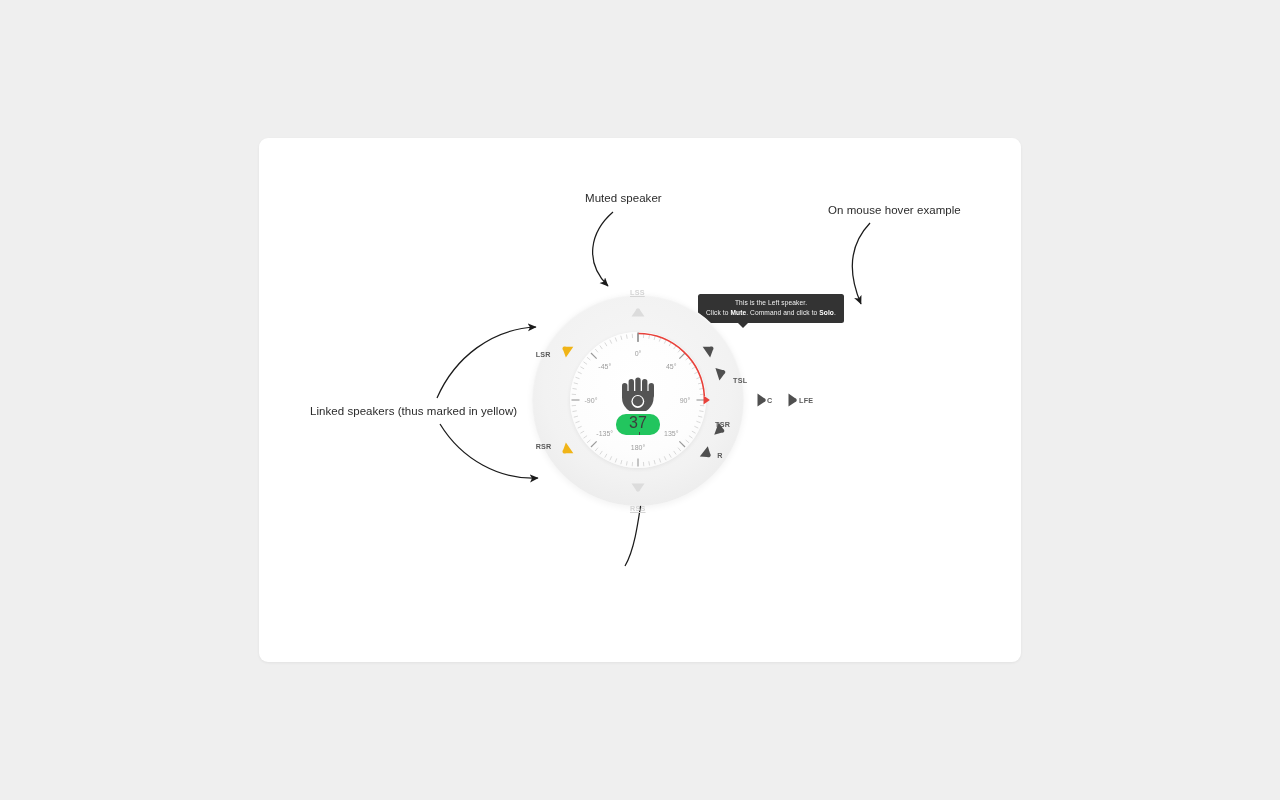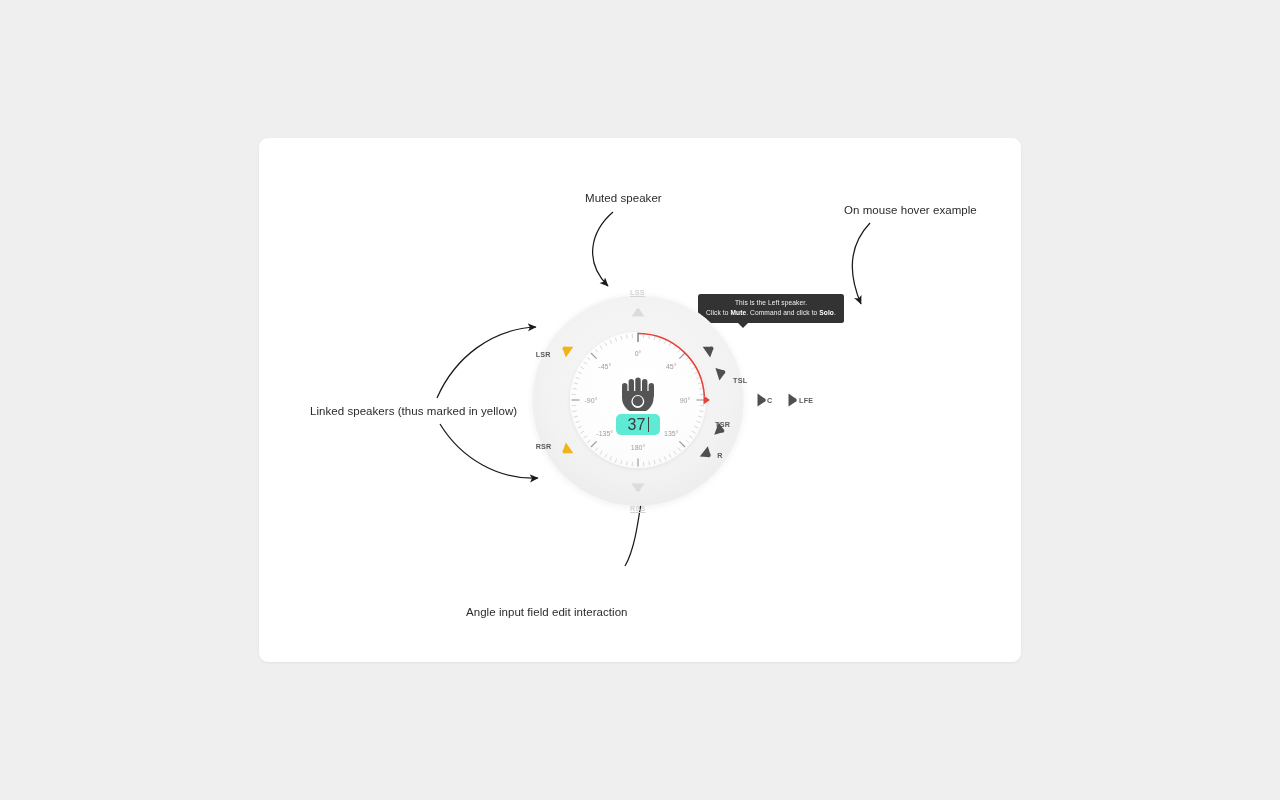--- a/index.html
+++ b/index.html
@@ -34,21 +34,21 @@
   
   .annot {
     position: absolute;
     color: #2b2b2b;
     font-size: 11.5px;
     line-height: 1.35;
     white-space: pre;
     letter-spacing: 0.05px;
   }
   #annot-muted        { left: 585px; top: 191px; }
-  #annot-hover        { left: 828px; top: 203px; margin-left: 16px; }
+  #annot-hover        { left: 828px; top: 203px; }
   #annot-linked       { left: 310px; top: 404px; }
   #annot-angle        { left: 466px; top: 574px; text-align: center; }
 
   svg.overlay {
     position: absolute;
     left: 0; top: 0;
     width: 1280px;
     height: 800px;
     pointer-events: none;
   }
@@ -100,25 +100,26 @@
     width: 40px;
     height: 34px;
   }
 
   #angle-field {
     position: absolute;
     left: 84px;
     top: 131px;
     width: 44px;
     height: 21px;
-    background: #5eead4;
-    border-radius: 5px;
+    background: #22c55e;
+    border-radius: 10px;
     display: flex;
     align-items: center;
     justify-content: center;
+    flex-direction: column;
   }
   #angle-value {
     font-size: 16px;
     color: #3c3c3c;
     font-family: "Liberation Sans", sans-serif;
     letter-spacing: 0.2px;
   }
   #angle-caret {
     display: inline-block;
     width: 1px;
@@ -193,21 +194,20 @@
     <path d="M625,566 C640,540 640,490 652,441" fill="none" stroke="#1b1b1b" stroke-width="1.25" marker-end="url(#ah)"></path>
   </svg>
 
   <div class="annot" id="annot-muted">Muted speaker</div>
 
   <div class="annot" id="annot-hover">On mouse hover example</div>
 
   <div class="annot" id="annot-linked">Linked speakers (thus marked in yellow)</div>
 
   <div class="annot" id="annot-angle">
-    <div>Angle input field edit interaction</div>
   </div>
 
   <div id="tooltip">
     <div class="tip-line">This is the Left speaker.</div>
     <div class="tip-line">
       <span>Click to </span><b>Mute</b><span>. Command and click to </span><b>Solo</b><span>.</span>
     </div>
     <div id="tooltip-tail"></div>
   </div>
 

